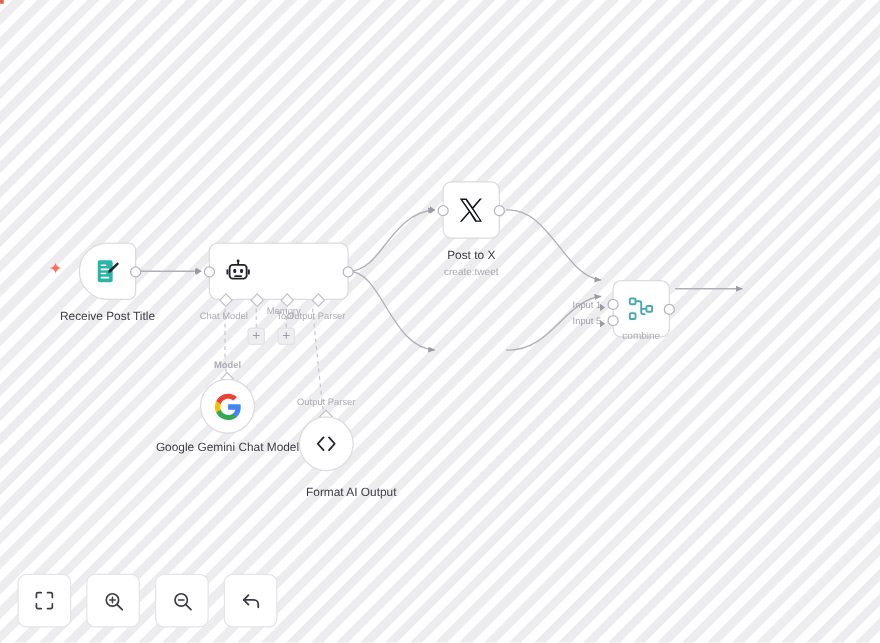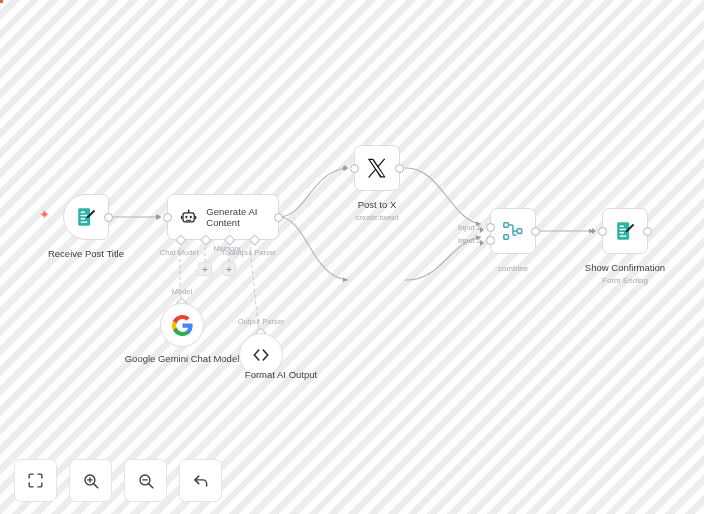--- a/index.html
+++ b/index.html
@@ -279,42 +279,41 @@
     <div class="node-box wide">
       <svg width="21" height="21" viewBox="0 0 24 24">
         <path d="M12 2.2 v2.6" stroke="#22242b" stroke-width="1.6" fill="none" stroke-linecap="round"></path>
         <circle cx="12" cy="2" r="1.3" fill="#22242b"></circle>
         <rect x="4.2" y="5.6" width="15.6" height="12.6" rx="3" fill="none" stroke="#22242b" stroke-width="1.7"></rect>
         <rect x="7.6" y="9.4" width="2.6" height="3.6" rx="1.1" fill="#22242b"></rect>
         <rect x="13.8" y="9.4" width="2.6" height="3.6" rx="1.1" fill="#22242b"></rect>
         <rect x="8.4" y="15.1" width="7.2" height="1.5" rx="0.7" fill="#22242b"></rect>
         <path d="M2.2 10.4 v3.2 M21.8 10.4 v3.2" stroke="#22242b" stroke-width="1.7" stroke-linecap="round"></path>
       </svg>
-      <div class="node-title">Generate AI Content</div>
       <div class="port out"></div>
       <div class="arrow-in"></div>
       <div class="port in"></div>
 
       <div class="dport" style="left:8.5px; bottom:-4px;"></div>
       <div class="dport" style="left:33.5px; bottom:-4px;"></div>
       <div class="dport" style="left:57.5px; bottom:-4px;"></div>
       <div class="dport" style="left:82.5px; bottom:-4px;"></div>
     </div>
 
     <div class="dport-label" style="left:12px; top:54px;">Chat Model</div>
     <div class="dport-label" style="left:38px; top:50px;padding-left:44px;">Memory</div>
     <div class="dport-label" style="left:61px; top:54px;">Tool</div>
     <div class="dport-label" style="left:86px; top:54px;">Output Parser</div>
 
     <div class="plus-btn" style="left:31px; top:68px;">+</div>
     <div class="plus-btn" style="left:55px; top:68px;">+</div>
   </div>
 
   <div class="node" style="left:160px; top:303px;">
-    <div class="dport-label" style="left:22px; top:-16px;">Model</div>
+    <div class="dport-label" style="left:22px; top:-16px;font-weight:bold;">Model</div>
     <div class="dport" style="left:18px; top:-4px;"></div>
     <div class="circle-node" style="left:0; top:0;">
       <svg width="23" height="23" viewBox="0 0 48 48">
         <path fill="#4285F4" d="M45.1 24.5c0-1.6-.15-3.2-.43-4.7H24v8.9h11.8c-.5 2.7-2.05 5-4.4 6.6v5.4h7.1c4.15-3.8 6.6-9.5 6.6-16.2z"></path>
         <path fill="#34A853" d="M24 46c5.95 0 10.95-2 14.6-5.3l-7.1-5.4c-2 1.35-4.55 2.1-7.5 2.1-5.75 0-10.6-3.85-12.35-9.05H4.3v5.6C7.95 41.2 15.4 46 24 46z"></path>
         <path fill="#FBBC05" d="M11.65 28.35c-.45-1.35-.7-2.8-.7-4.35s.25-3 .7-4.35V14.1H4.3A21.9 21.9 0 0 0 2 24c0 3.55.85 6.9 2.3 9.9l7.35-5.55z"></path>
         <path fill="#EA4335" d="M24 10.6c3.25 0 6.15 1.1 8.45 3.3l6.3-6.3C34.95 4.05 29.95 2 24 2 15.4 2 7.95 6.8 4.3 14.1l7.35 5.55C13.4 14.45 18.25 10.6 24 10.6z"></path>
       </svg>
     </div>
     <div class="caption wrap" style="top:50px; left:22px;">
@@ -324,21 +323,21 @@
 
   <div class="node" style="left:239px; top:333px;">
     <div class="dport-label" style="left:22px; top:-16px;">Output Parser</div>
     <div class="dport" style="left:18px; top:-4px;"></div>
     <div class="circle-node" style="left:0; top:0;">
       <svg width="22" height="22" viewBox="0 0 24 24">
         <path d="M9.6 6.5 L4.6 12 L9.6 17.5" stroke="#22242b" stroke-width="1.6" fill="none" stroke-linecap="round" stroke-linejoin="round"></path>
         <path d="M14.4 6.5 L19.4 12 L14.4 17.5" stroke="#22242b" stroke-width="1.6" fill="none" stroke-linecap="round" stroke-linejoin="round"></path>
       </svg>
     </div>
-    <div class="caption" style="top:36px; left:22px;padding-left:40px;">
+    <div class="caption" style="top:56px; left:22px;padding-left:40px;">
       <div class="cap-name">Format AI Output</div>
     </div>
   </div>
 
   <div class="node" style="left:354px; top:145px;">
     <div class="node-box square">
       <svg width="22" height="22" viewBox="0 0 24 24">
         <path fill="#111418" d="M13.9 10.6 L21.3 2 h-1.75 l-6.43 7.47 L7.98 2 H2 l7.77 11.3 L2 22.3 h1.75 l6.79-7.9 L15.43 22.3 H21.4 L13.9 10.6 z M11.43 13.4 l-0.79-1.12 L4.38 3.32 h2.69 l5.05 7.22 0.79 1.12 6.57 9.4 h-2.69 l-5.36-7.66 z"></path>
       </svg>
       <div class="port out"></div>
@@ -346,60 +345,41 @@
       <div class="port in"></div>
     </div>
     <div class="caption" style="top:54px;">
       <div class="cap-name">Post to X</div>
       <div class="cap-sub">create:tweet</div>
     </div>
   </div>
 
 
   <div class="node" style="left:490px; top:208px;">
-    <div class="node-box square" style="height:46px;">
+    <div class="node-box square" style="height:46px;margin-top:16px;">
       <svg width="22" height="22" viewBox="0 0 24 24">
         <rect x="2" y="3" width="5" height="5" rx="1.1" fill="none" stroke="#4aa8b5" stroke-width="1.7"></rect>
         <rect x="2" y="16" width="5" height="5" rx="1.1" fill="none" stroke="#4aa8b5" stroke-width="1.7"></rect>
         <rect x="16.5" y="9.6" width="5" height="5" rx="1.1" fill="none" stroke="#4aa8b5" stroke-width="1.7"></rect>
         <path d="M7 5.5 h3.4 a1.6 1.6 0 0 1 1.6 1.6 v8 a1.6 1.6 0 0 0 1.6 1.6 h2.1" fill="none" stroke="#4aa8b5" stroke-width="1.7"></path>
         <path d="M12 12.1 h4.5" fill="none" stroke="#4aa8b5" stroke-width="1.7"></path>
       </svg>
       <div class="port in p1"></div>
       <div class="port in p2"></div>
       <div class="arrow-in p1"></div>
       <div class="arrow-in p2"></div>
       <div class="port-label p1">Input 1</div>
       <div class="port-label p2">Input 5</div>
       <div class="port out"></div>
     </div>
     <div class="caption wrap" style="top:54px;">
       <div class="cap-sub">combine</div>
     </div>
   </div>
 
-  <div class="node" style="left:602px; top:208px;">
-    <div class="node-box square">
-      <svg width="22" height="22" viewBox="0 0 24 24">
-        <rect x="3.5" y="2.5" width="13" height="19" rx="1.6" fill="#2ab5a6"></rect>
-        <rect x="6" y="6" width="5" height="1.5" rx="0.7" fill="#ffffff"></rect>
-        <rect x="6" y="9.6" width="7.5" height="1.5" rx="0.7" fill="#ffffff"></rect>
-        <rect x="6" y="13.2" width="5" height="1.5" rx="0.7" fill="#ffffff"></rect>
-        <rect x="6" y="16.8" width="7.5" height="1.5" rx="0.7" fill="#ffffff"></rect>
-        <path d="M20.6 4.2 L22 5.6 L14.6 13 L12.6 13.4 L13 11.4 Z" fill="#1f2430"></path>
-      </svg>
-      <div class="port out"></div>
-      <div class="arrow-in"></div>
-      <div class="port in"></div>
-    </div>
-    <div class="caption" style="top:54px;">
-      <div class="cap-name">Show Confirmation</div>
-      <div class="cap-sub">Form Ending</div>
-    </div>
-  </div>
 
   <div id="toolbar">
     <div class="tb-btn">
       <svg width="17" height="17" viewBox="0 0 24 24">
         <path d="M3 8.5 V4.8 A1.8 1.8 0 0 1 4.8 3 H8.5" fill="none" stroke="#3c3c44" stroke-width="1.9" stroke-linecap="round"></path>
         <path d="M15.5 3 H19.2 A1.8 1.8 0 0 1 21 4.8 V8.5" fill="none" stroke="#3c3c44" stroke-width="1.9" stroke-linecap="round"></path>
         <path d="M21 15.5 V19.2 A1.8 1.8 0 0 1 19.2 21 H15.5" fill="none" stroke="#3c3c44" stroke-width="1.9" stroke-linecap="round"></path>
         <path d="M8.5 21 H4.8 A1.8 1.8 0 0 1 3 19.2 V15.5" fill="none" stroke="#3c3c44" stroke-width="1.9" stroke-linecap="round"></path>
       </svg>
     </div>

